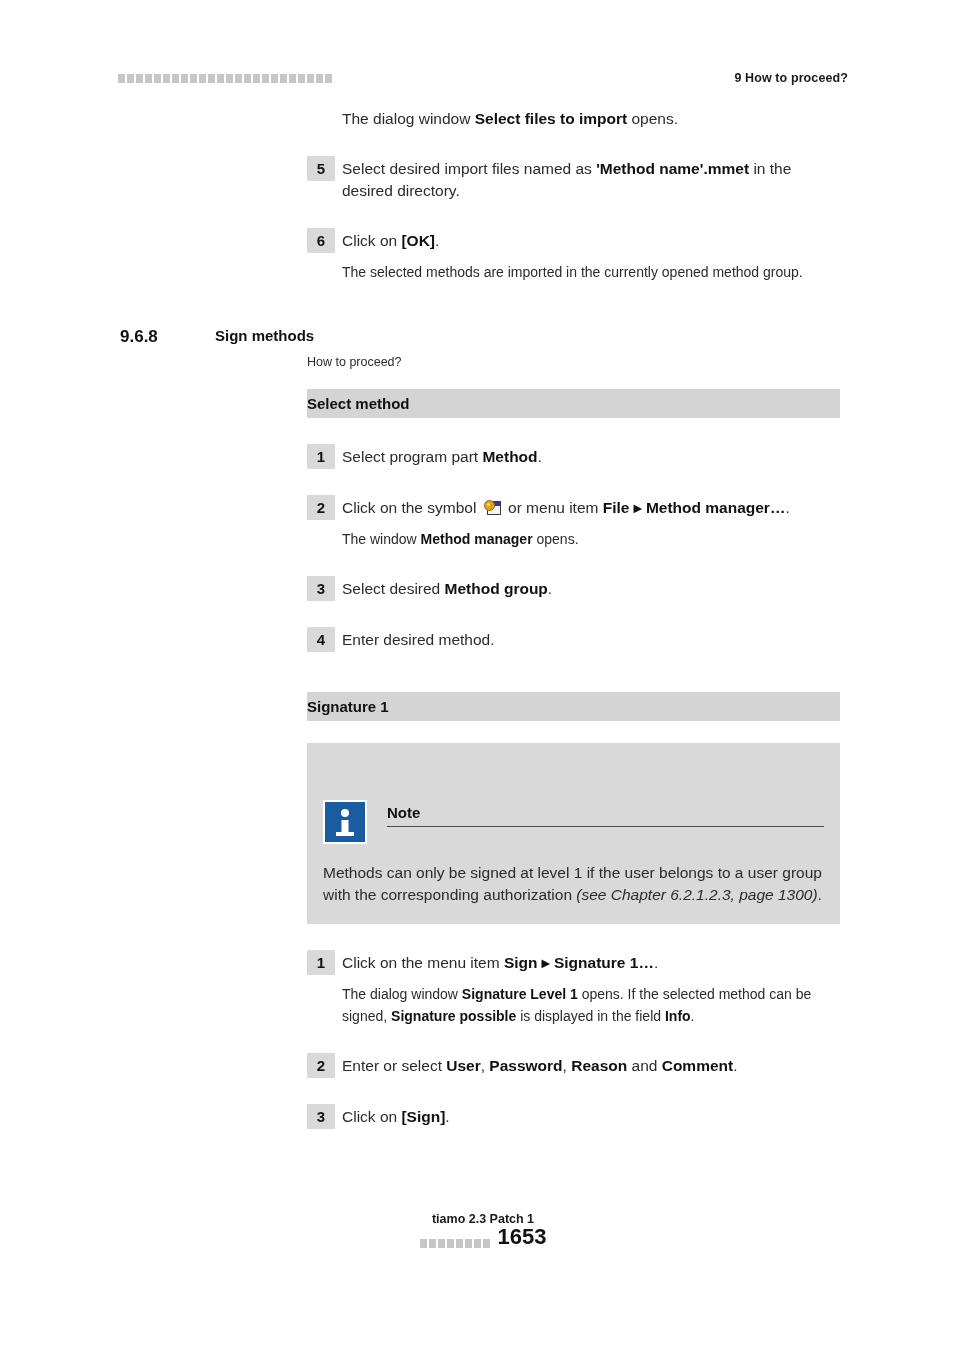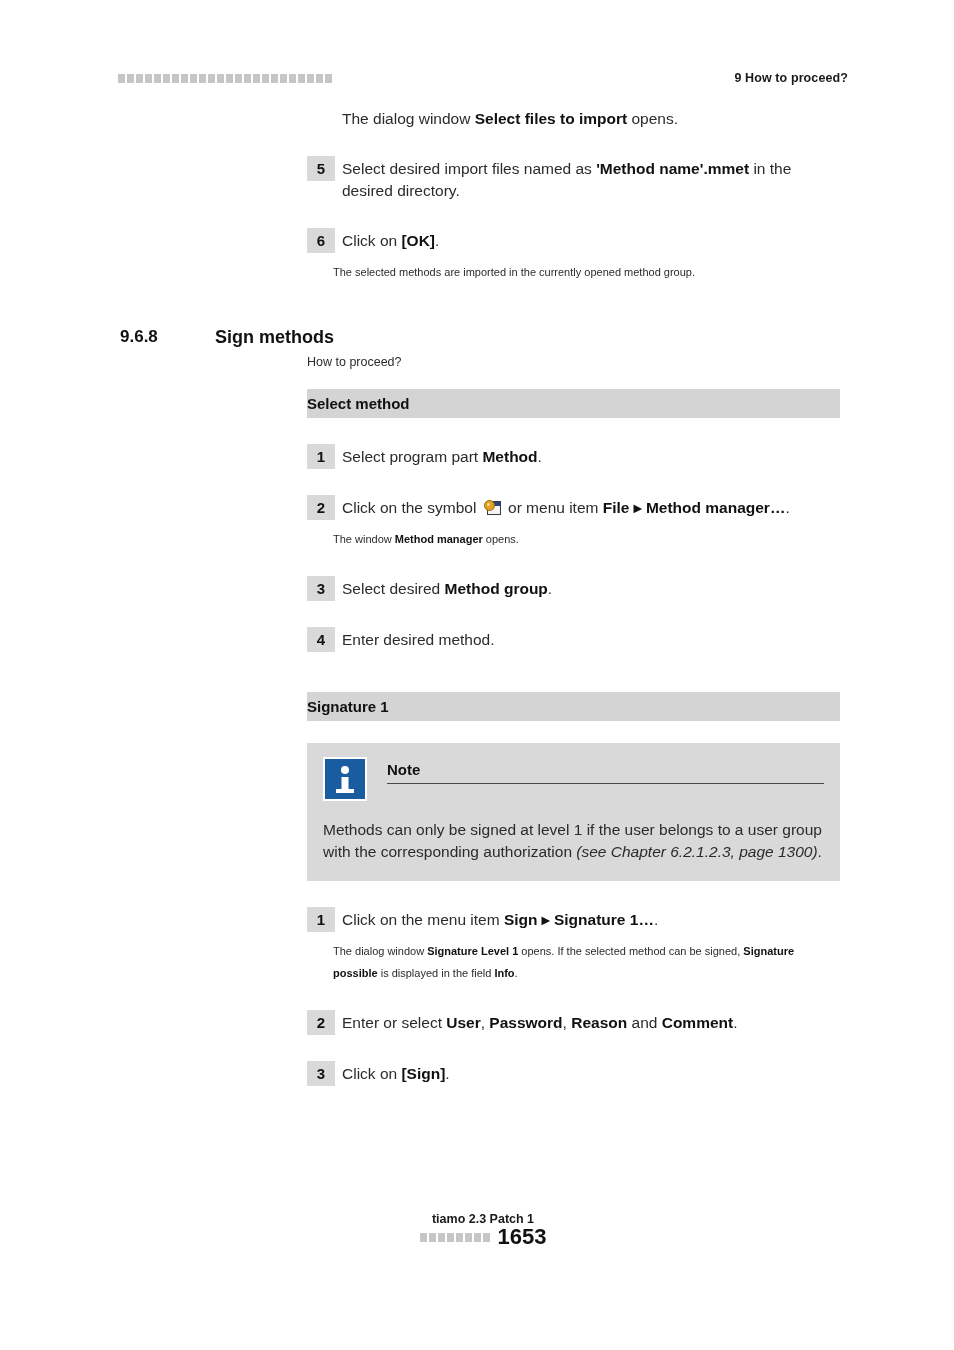--- a/index.html
+++ b/index.html
@@ -92,23 +92,23 @@
   }
   .step-text {
     flex: 1 1 auto;
     font-size: 15.5px;
     line-height: 22px;
     color: #2b2b2b;
     padding-top: 2px;
   }
   .step-text b { color: #111; font-weight: 700; }
   .sub-para {
-    margin-left: 26px;
+    margin-left: 35px;
     margin-top: 8px;
-    font-size: 11px;
+    font-size: 14px;
     line-height: 22px;
     color: #2b2b2b;
   }
   .sub-para b { color: #111; font-weight: 700; text-align: right; }
 
   
   .section-head {
     position: relative;
     margin-top: 44px;
     margin-left: -187px;
@@ -117,21 +117,21 @@
   .section-number {
     position: absolute;
     left: 0; top: 0;
     font-size: 17px;
     font-weight: 700;
     color: #111;
   }
   .section-title {
     position: absolute;
     left: 95px; top: 0;
-    font-size: 18px;
+    font-size: 15px;
     font-weight: 700;
     color: #111;
   }
   .section-sub {
     position: absolute;
     left: 187px;
     top: 28px;
     font-size: 12.5px;
     color: #2b2b2b;
   }
@@ -151,20 +151,21 @@
   
   .note-box {
     background: #d9d9d9;
     padding: 14px 16px 18px 16px;
     box-sizing: border-box;
     width: 533px;
   }
   .note-top {
     display: flex;
     align-items: flex-start;
+    margin-top: 43px;
   }
   .note-icon {
     flex: 0 0 auto;
     width: 44px;
     height: 44px;
     background: #1a5ca0;
     border: 2px solid #ffffff;
     box-sizing: border-box;
     position: relative;
     margin-right: 20px;
@@ -282,21 +283,21 @@
     flex-direction: column;
   }
   .footer-left {
     font-size: 12.5px;
     font-weight: 700;
     color: #1a1a1a;
     white-space: nowrap;
   }
   .footer-right {
     display: flex;
-    align-items: center;
+    align-items: flex-end;
     gap: 8px;
   }
   .page-number {
     font-size: 22px;
     font-weight: 700;
     color: #111;
     line-height: 1;
   }
 </style>
 </head>

